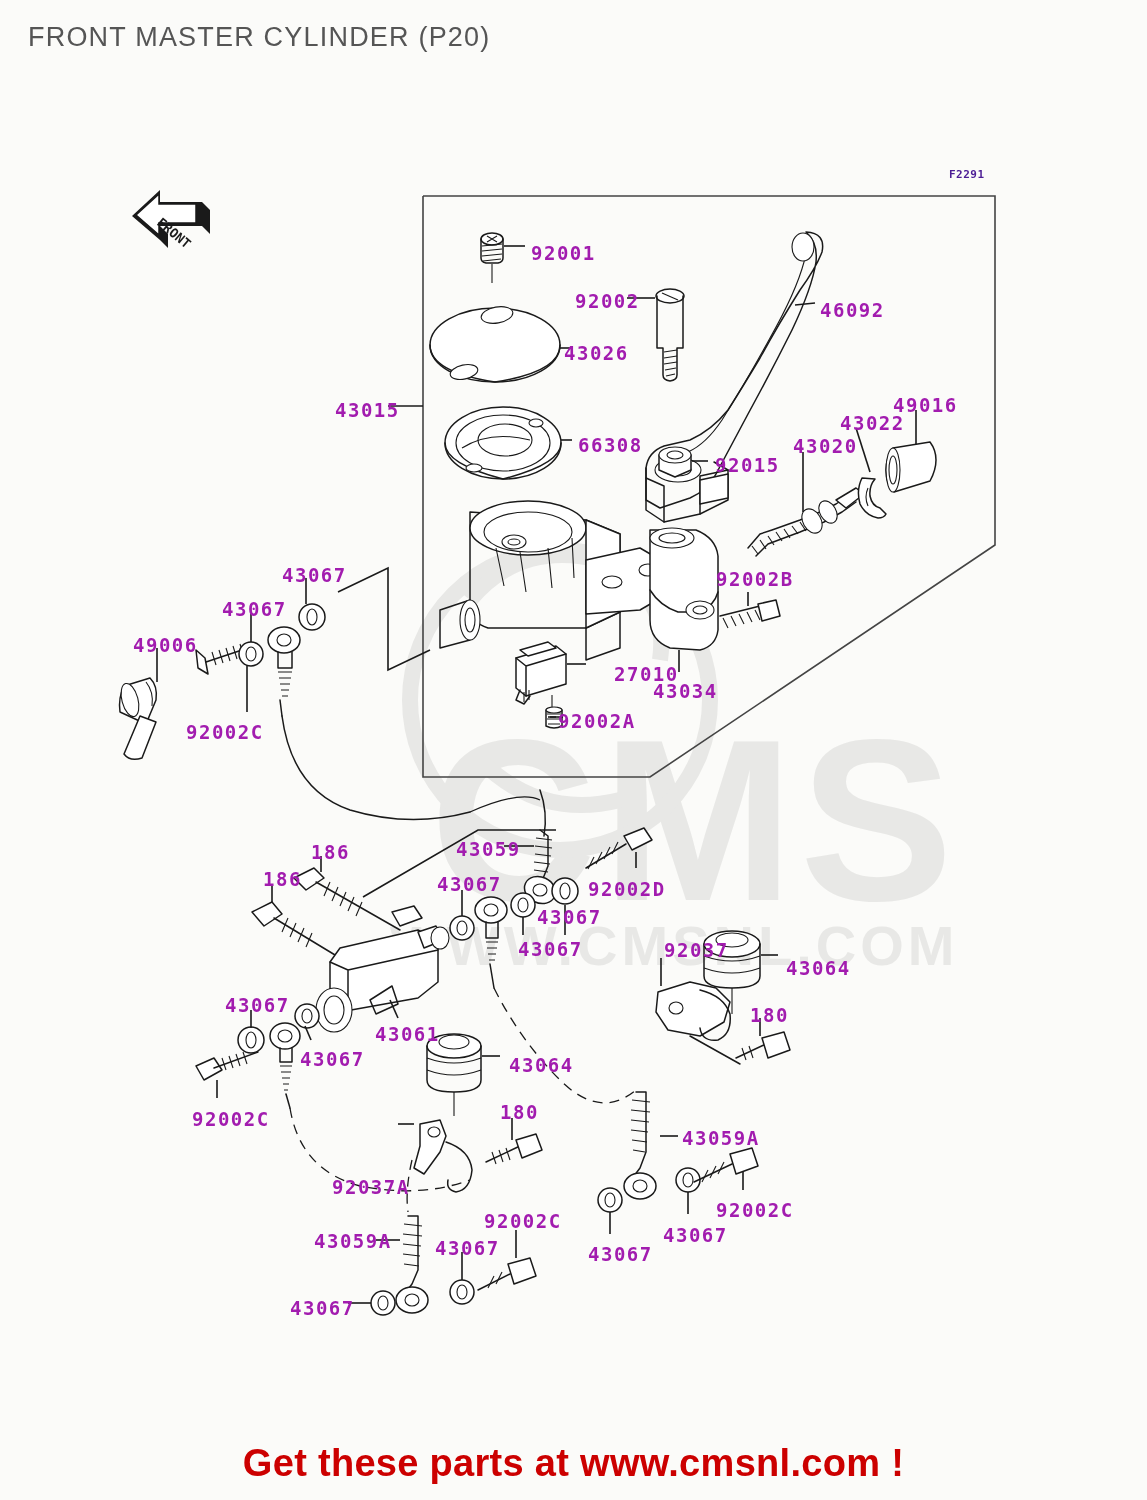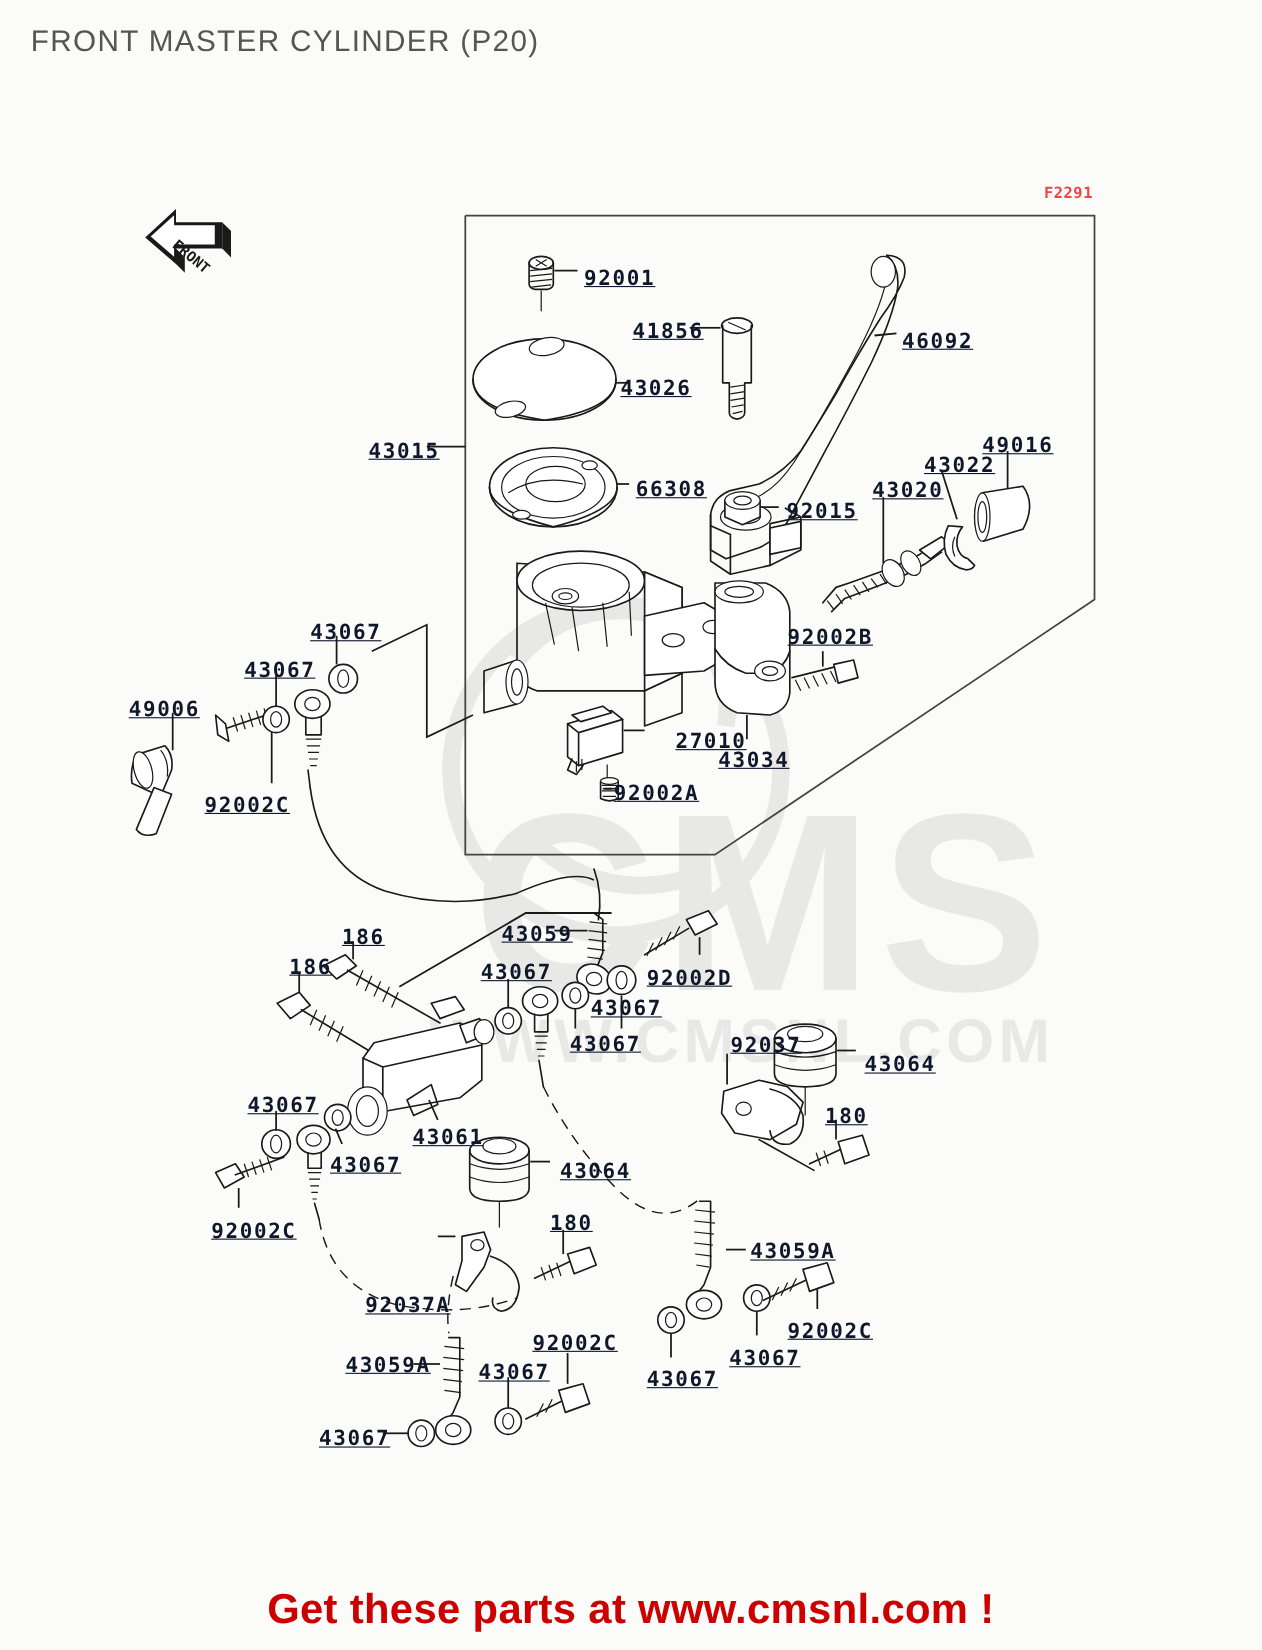--- a/index.html
+++ b/index.html
@@ -9,35 +9,35 @@
     font-family:"Liberation Sans", sans-serif;
   }
   #page-title{
     position:absolute;left:28px;top:22px;
     font-size:27px;letter-spacing:1.2px;color:#555;
     font-family:"Liberation Sans", sans-serif;font-weight:400;
     white-space:nowrap;
   }
   #ref-code{
     position:absolute;left:949px;top:168px;
-    font-size:14px;font-weight:bold;color:#ef4444;letter-spacing:.5px;
+    font-size:11px;font-weight:bold;color:#4c1d95;letter-spacing:.5px;
     font-family:"DejaVu Sans Mono", monospace;
   }
   #footer{
     position:absolute;left:0;top:1442px;width:1147px;text-align:center;
     font-size:38px;color:#cc0000;font-weight:bold;letter-spacing:.3px;
     font-family:"Liberation Sans", sans-serif;white-space:nowrap;
   }
   #diagram-canvas{
     position:absolute;left:0;top:0;width:1147px;height:1500px;
   }
   .lbl{
     position:absolute;font-family:"DejaVu Sans Mono", monospace;
-    font-size:19px;font-weight:bold;color:#0f172a;letter-spacing:1.5px;
-    white-space:nowrap;line-height:1;text-decoration:underline;
+    font-size:19px;font-weight:bold;color:#a21caf;letter-spacing:1.5px;
+    white-space:nowrap;line-height:1;
   }
   #front-badge{position:absolute;left:126px;top:182px;width:92px;height:86px;}
 </style>
 </head>
 <body>
 
 <div id="page-title">FRONT MASTER CYLINDER (P20)</div>
 <div id="ref-code">F2291</div>
 
 <svg id="front-badge" viewBox="0 0 92 86">
@@ -466,33 +466,33 @@
     <path d="M494 988 Q520 1040 560 1080 Q600 1120 636 1090" stroke-dasharray="10 7"></path>
     <path d="M412 1160 Q405 1190 408 1212" stroke-dasharray="10 7"></path>
     <path d="M470 812 Q520 790 540 800"></path>
   </g>
 
   <polyline class="lead" points="363,897 478,830 556,830"></polyline>
 </svg>
 
 <div id="labels-layer">
     <div class="lbl" style="left: 531px; top: 244px;">92001</div>
-    <div class="lbl" style="left: 575px; top: 292px;">41856</div>
+    <div class="lbl" style="left: 575px; top: 292px;">92002</div>
     <div class="lbl" style="left: 820px; top: 301px;">46092</div>
     <div class="lbl" style="left: 564px; top: 344px;">43026</div>
     <div class="lbl" style="left: 893px; top: 396px;">49016</div>
     <div class="lbl" style="left: 335px; top: 401px;">43015</div>
     <div class="lbl" style="left: 840px; top: 414px;">43022</div>
     <div class="lbl" style="left: 578px; top: 436px;">66308</div>
     <div class="lbl" style="left: 793px; top: 437px;">43020</div>
     <div class="lbl" style="left: 715px; top: 456px;">92015</div>
     <div class="lbl" style="left: 282px; top: 566px;">43067</div>
     <div class="lbl" style="left: 222px; top: 600px;">43067</div>
     <div class="lbl" style="left: 716px; top: 546px; margin-top: 24px;">92002B</div>
-    <div class="lbl" style="left: 117px; top: 636px;">49006</div>
+    <div class="lbl" style="left: 133px; top: 636px;">49006</div>
     <div class="lbl" style="left: 594px; top: 665px; margin-left: 20px;">27010</div>
     <div class="lbl" style="left: 653px; top: 682px;">43034</div>
     <div class="lbl" style="left: 186px; top: 723px;">92002C</div>
     <div class="lbl" style="left: 558px; top: 712px;">92002A</div>
     <div class="lbl" style="left: 456px; top: 840px;">43059</div>
     <div class="lbl" style="left: 311px; top: 843px;">186</div>
     <div class="lbl" style="left: 263px; top: 870px;">186</div>
     <div class="lbl" style="left: 437px; top: 875px;">43067</div>
     <div class="lbl" style="left: 588px; top: 880px;">92002D</div>
     <div class="lbl" style="left: 537px; top: 908px;">43067</div>

